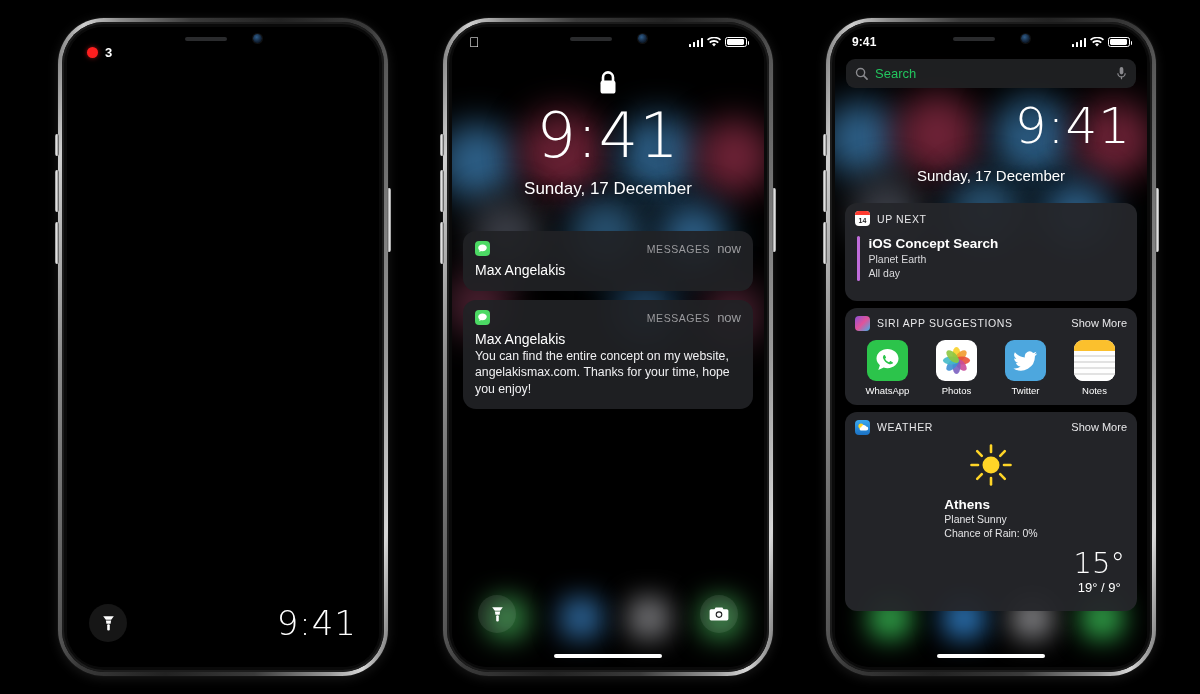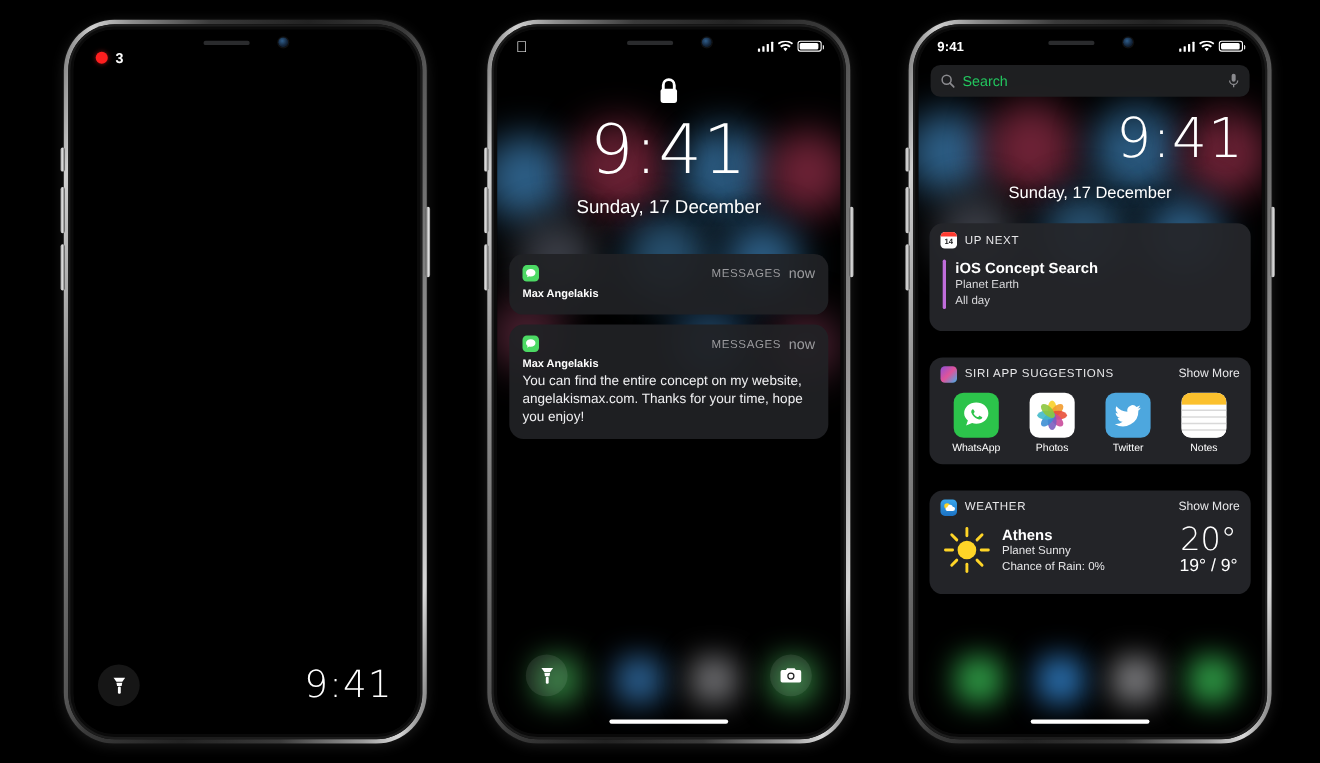--- a/index.html
+++ b/index.html
@@ -110,21 +110,21 @@
 
   .notifs { position: absolute; left: 11px; right: 11px; top: 204px; z-index: 30; }
   .notif {
     background: rgba(33,34,37,0.92);
     border-radius: 13px; padding: 10px 12px 12px 12px; margin-bottom: 9px;
   }
   .notif-head { display: flex; align-items: center; gap: 7px; margin-bottom: 6px; }
   .app-badge { width: 15px; height: 15px; border-radius: 4px; display:flex; align-items:center; justify-content:center;}
   .notif-app { color: #9b9b9e; font-size: 10.5px; letter-spacing: .55px; flex: 1; text-align: right;}
   .notif-time { color: #9b9b9e; font-size: 13px; }
-  .notif-title { color: #fff; font-size: 10px; font-weight: bold; margin-bottom: 1px; }
+  .notif-title { color: #fff; font-size: 14px; font-weight: normal; margin-bottom: 1px; }
   .notif-body { color: #f0f0f2; font-size: 12.3px; line-height: 1.33; }
 
   .p2-bottom { position: absolute; left: 0; right: 0; bottom: 34px; display: flex; justify-content: space-between; padding: 0 26px; box-sizing: border-box; z-index: 30;}
   .home-bar {
     position: absolute; bottom: 9px; left: 50%; transform: translateX(-50%);
     width: 108px; height: 4.5px; border-radius: 3px; background: #fff; z-index: 32;
   }
 
   
   .searchbar {
@@ -139,42 +139,42 @@
     color: #fff; font-size: 50px; font-weight: 200; line-height: 1;
     font-family: "DejaVu Sans", sans-serif; letter-spacing: 1px;
     text-shadow: 0 1px 12px rgba(0,0,0,.4);
   }
   .p3-date {
     position: absolute; left: 0; right: 0; top: 140px; text-align: center; z-index: 30;
     color: #fff; font-size: 15px; text-shadow: 0 1px 8px rgba(0,0,0,.5);
   }
 
   .widgets { position: absolute; left: 10px; right: 10px; top: 176px; z-index: 30; }
-  .widget { background: rgba(37,38,42,0.95); border-radius: 12px; margin-bottom: 24px; overflow: hidden; }
+  .widget { background: rgba(37,38,42,0.95); border-radius: 12px; margin-bottom: 7px; overflow: hidden; }
   .widget-head { display: flex; align-items: center; gap: 7px; padding: 8px 10px 4px 10px; }
   .w-icon { width: 15px; height: 15px; border-radius: 4px; display:flex; align-items:center; justify-content:center; overflow:hidden; flex:none;}
   .w-title { color: #e8e8ea; font-size: 10.5px; letter-spacing: .6px; flex: 1; }
   .w-more { color: #e8e8ea; font-size: 11px; }
 
   .upnext-body { display: flex; padding: 6px 10px 20px 12px; }
   .upnext-bar { width: 2.5px; border-radius: 2px; background: #c06ddb; margin-right: 9px; }
   .upnext-title { color: #fff; font-size: 13.5px; font-weight: bold; margin-bottom: 2px; }
   .upnext-sub { color: #d9d9dc; font-size: 10.5px; line-height: 1.32; }
 
   .apps-row { display: flex; justify-content: space-around; padding: 5px 8px 9px 8px; }
   .app-cell { display: flex; flex-direction: column; align-items: center; gap: 4px; width: 56px;}
   .app-icon { width: 41px; height: 41px; border-radius: 9px; overflow: hidden; position: relative; }
   .app-label { color: #fff; font-size: 9.5px; }
 
-  .weather-body { display: flex; align-items: center; padding: 4px 12px 16px 12px; gap: 10px; }
+  .weather-body { display: flex; align-items: center; padding: 4px 12px 16px 12px; gap: 10px; flex-direction: column; }
   .w-city { color: #fff; font-size: 13.5px; font-weight: bold; }
   .w-cond, .w-rain { color: #e4e4e6; font-size: 10.5px; line-height: 1.35; }
   .w-temp { margin-left: auto; text-align: center; }
   .w-now { color: #fff; font-size: 29px; font-weight: 200; line-height: .95; font-family: "DejaVu Sans", sans-serif;}
-  .w-hilo { color: #fff; font-size: 16px; margin-top: 2px;}
+  .w-hilo { color: #fff; font-size: 13px; margin-top: 2px;}
 
   .dock-blur { position: absolute; left: 0; right: 0; bottom: 16px; height: 62px; z-index: 20; }
   .dock-blob { position: absolute; width: 42px; height: 42px; border-radius: 12px; filter: blur(13px); top: 8px;}
 </style>
 </head>
 <body>
 
 <div class="stage">
 
   <div class="phone" style="left:58px; top:18px; width:330px; height:658px;">
@@ -504,21 +504,21 @@
                 <line x1="35.8" y1="8.2" x2="31.2" y2="12.8"></line>
                 <line x1="12.8" y1="31.2" x2="8.2" y2="35.8"></line>
               </g>
             </svg>
             <div>
               <div class="w-city">Athens</div>
               <div class="w-cond">Planet Sunny</div>
               <div class="w-rain">Chance of Rain: 0%</div>
             </div>
             <div class="w-temp">
-              <div class="w-now">20°</div>
+              <div class="w-now">15°</div>
               <div class="w-hilo">19° / 9°</div>
             </div>
           </div>
         </div>
 
       </div>
 
       <div class="home-bar"></div>
     </div>
   </div>

